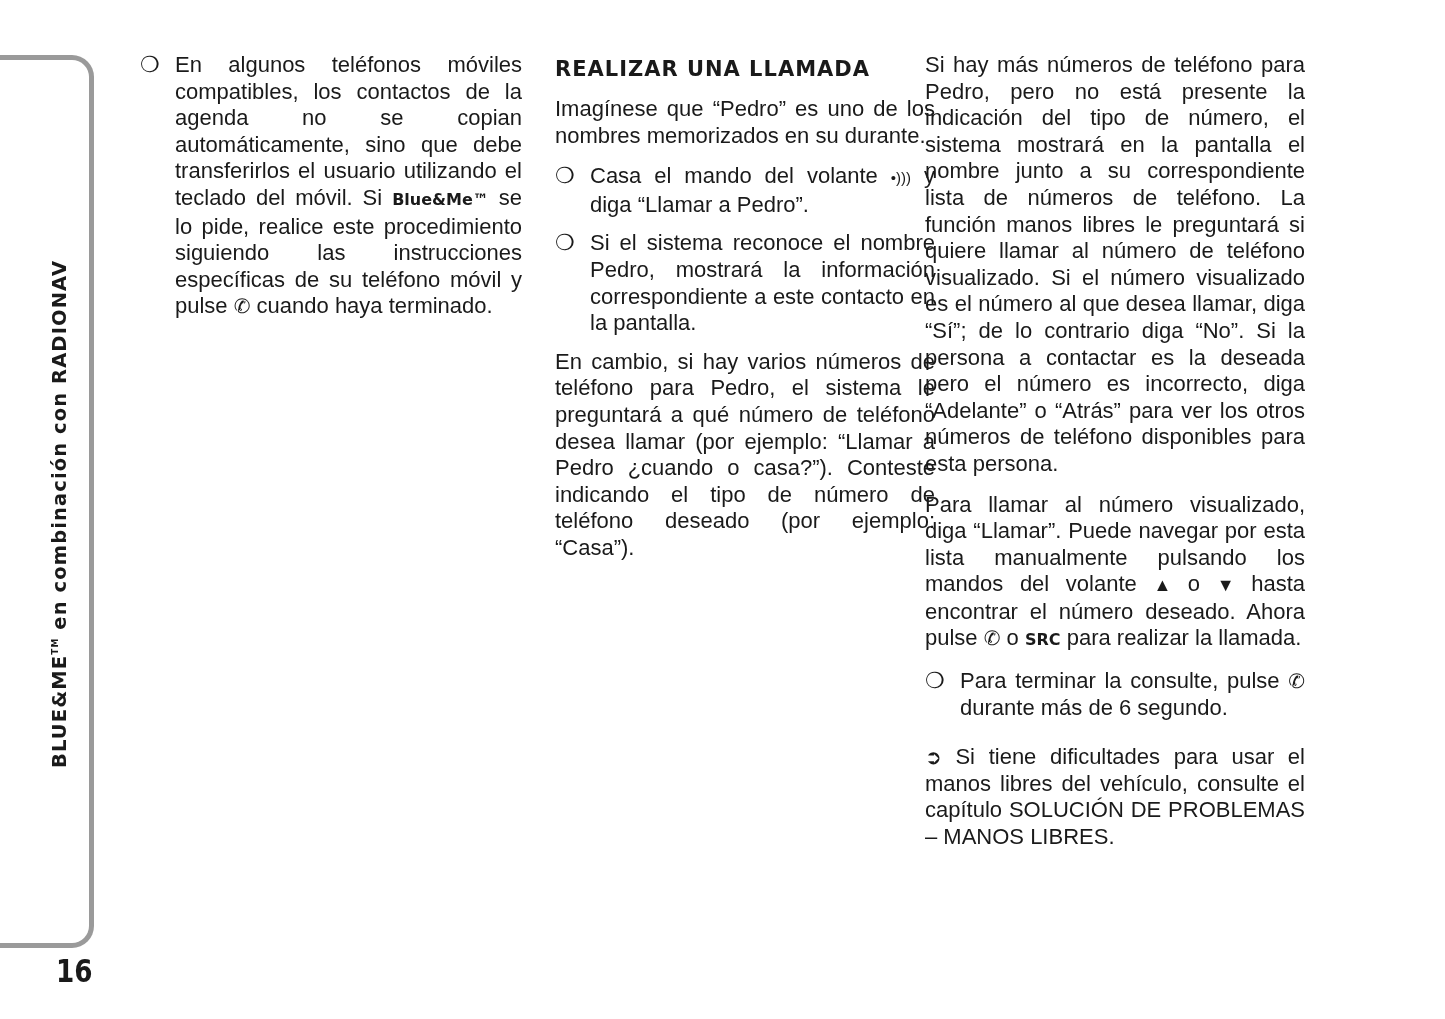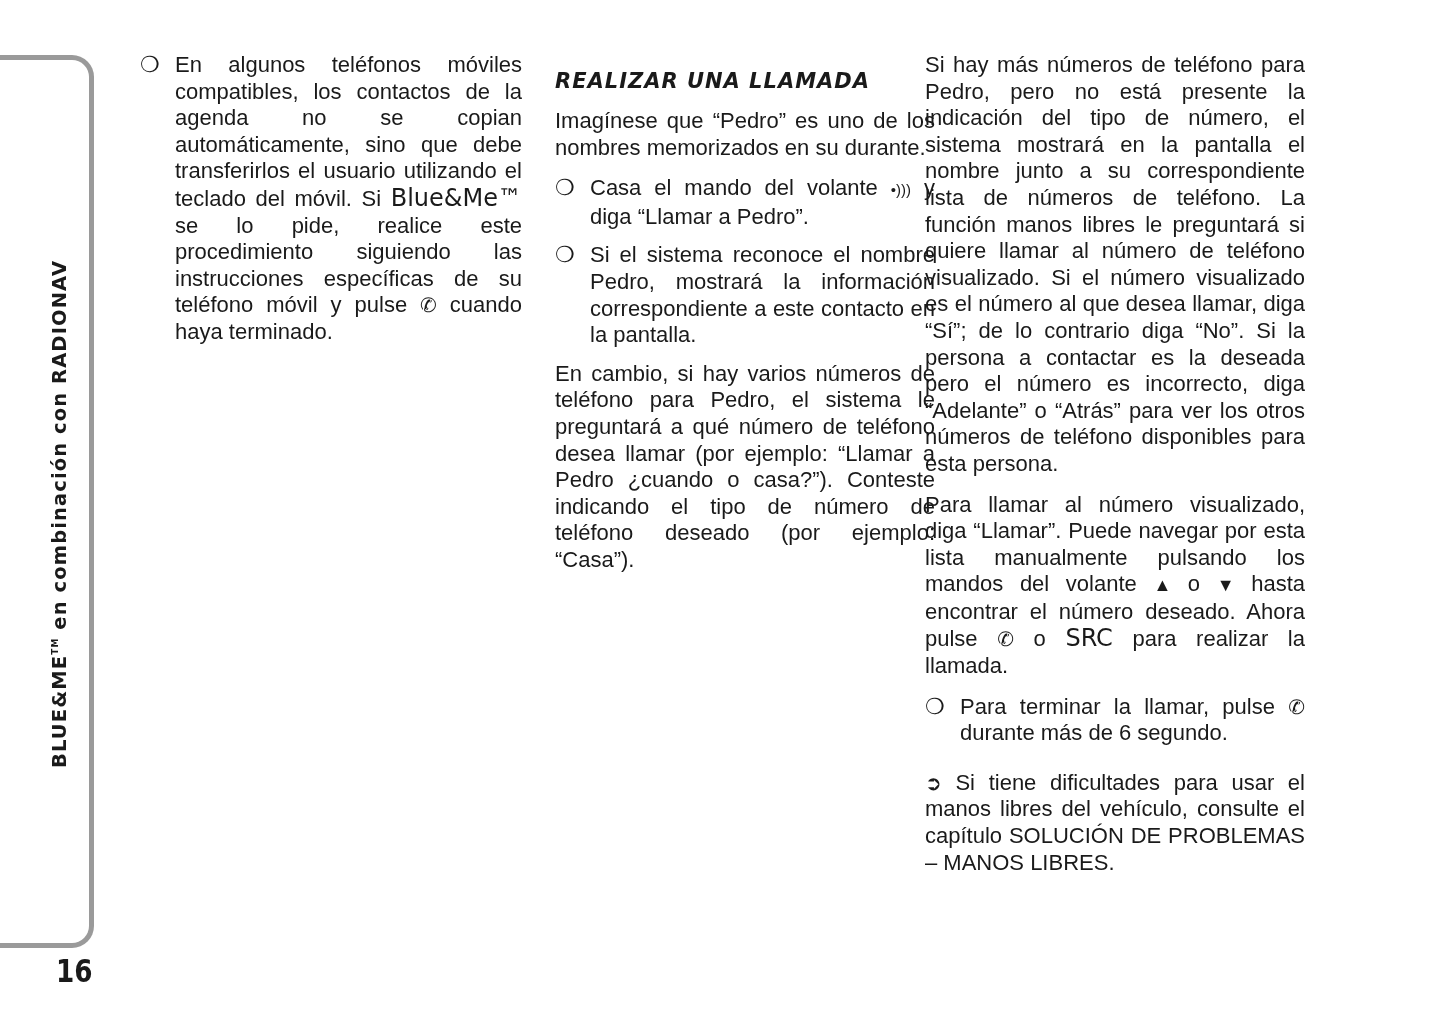--- a/index.html
+++ b/index.html
@@ -14,22 +14,22 @@
   .page-num { position:absolute; left:56px; top:952px; font-family:"DejaVu Sans",sans-serif; font-weight:bold;
               font-size:32px; transform:scaleX(0.82); transform-origin:0 0; color:#1a1a1a; }
   .col { position:absolute; top:52px; font-size:22px; line-height:26.6px; }
   .col p { margin:0 0 14px 0; text-align:justify; }
   .c1 { left:140px; width:382px; }
   .c2 { left:555px; width:380px; }
   .c3 { left:925px; width:380px; }
   .bullet { position:relative; padding-left:35px; margin:0 0 12px 0; text-align:justify; }
   .bullet .mark { position:absolute; left:0; top:0; font-size:22px; }
   .heading { font-family:"DejaVu Sans",sans-serif; font-weight:bold; font-size:21px; letter-spacing:1px;
-             margin:16px 0 14px 0; line-height:26px;font-style:italic; }
-  .bold { font-weight:normal; font-family:"DejaVu Sans",sans-serif; font-size:24px; }
+             margin:4px 0 14px 0; line-height:26px; }
+  .bold { font-weight:bold; font-family:"DejaVu Sans",sans-serif; font-size:16px; }
   .icon { display:inline-block; font-size:20px; }
   .txt { display:inline; }
 </style>
 </head>
 <body>
 
 <div class="frame"></div>
 
 <div class="side-title"><span>BLUE&amp;ME</span><sup>TM</sup><span> en combinación con RADIONAV</span></div>
 
@@ -54,16 +54,16 @@
     <span class="txt">Si el sistema reconoce el nombre Pedro, mostrará la información correspondiente a este contacto en la pantalla.</span>
   </div>
   <p>En cambio, si hay varios números de teléfono para Pedro, el sistema le preguntará a qué número de teléfono desea llamar (por ejemplo: “Llamar a Pedro ¿cuando o casa?”). Conteste indicando el tipo de número de teléfono deseado (por ejemplo: “Casa”).</p>
 </div>
 
 <div class="col c3">
   <p>Si hay más números de teléfono para Pedro, pero no está presente la indicación del tipo de número, el sistema mostrará en la pantalla el nombre junto a su correspondiente lista de números de teléfono. La función manos libres le preguntará si quiere llamar al número de teléfono visualizado. Si el número visualizado es el número al que desea llamar, diga “Sí”; de lo contrario diga “No”. Si la persona a contactar es la deseada pero el número es incorrecto, diga “Adelante” o “Atrás” para ver los otros números de teléfono disponibles para esta persona.</p>
   <p><span>Para llamar al número visualizado, diga “Llamar”. Puede navegar por esta lista manualmente pulsando los mandos del volante </span><span class="icon" style="font-size:18px;">▲</span><span> o </span><span class="icon" style="font-size:18px;">▼</span><span> hasta encontrar el número deseado. Ahora pulse </span><span class="icon">✆</span><span> o </span><span class="bold">SRC</span><span> para realizar la llamada.</span></p>
   <div class="bullet">
     <span class="mark">❍</span>
-    <span class="txt">Para terminar la llamar, pulse </span><span class="icon">✆</span><span class="txt"> durante más de 6 segundo.</span>
+    <span class="txt">Para terminar la consulte, pulse </span><span class="icon">✆</span><span class="txt"> durante más de 6 segundo.</span>
   </div>
   <p style="margin-top:23px;"><span class="icon">➲</span><span> Si tiene dificultades para usar el manos libres del vehículo, consulte el capítulo SOLUCIÓN DE PROBLEMAS – MANOS LIBRES.</span></p>
 </div>
 
 </body></html>

